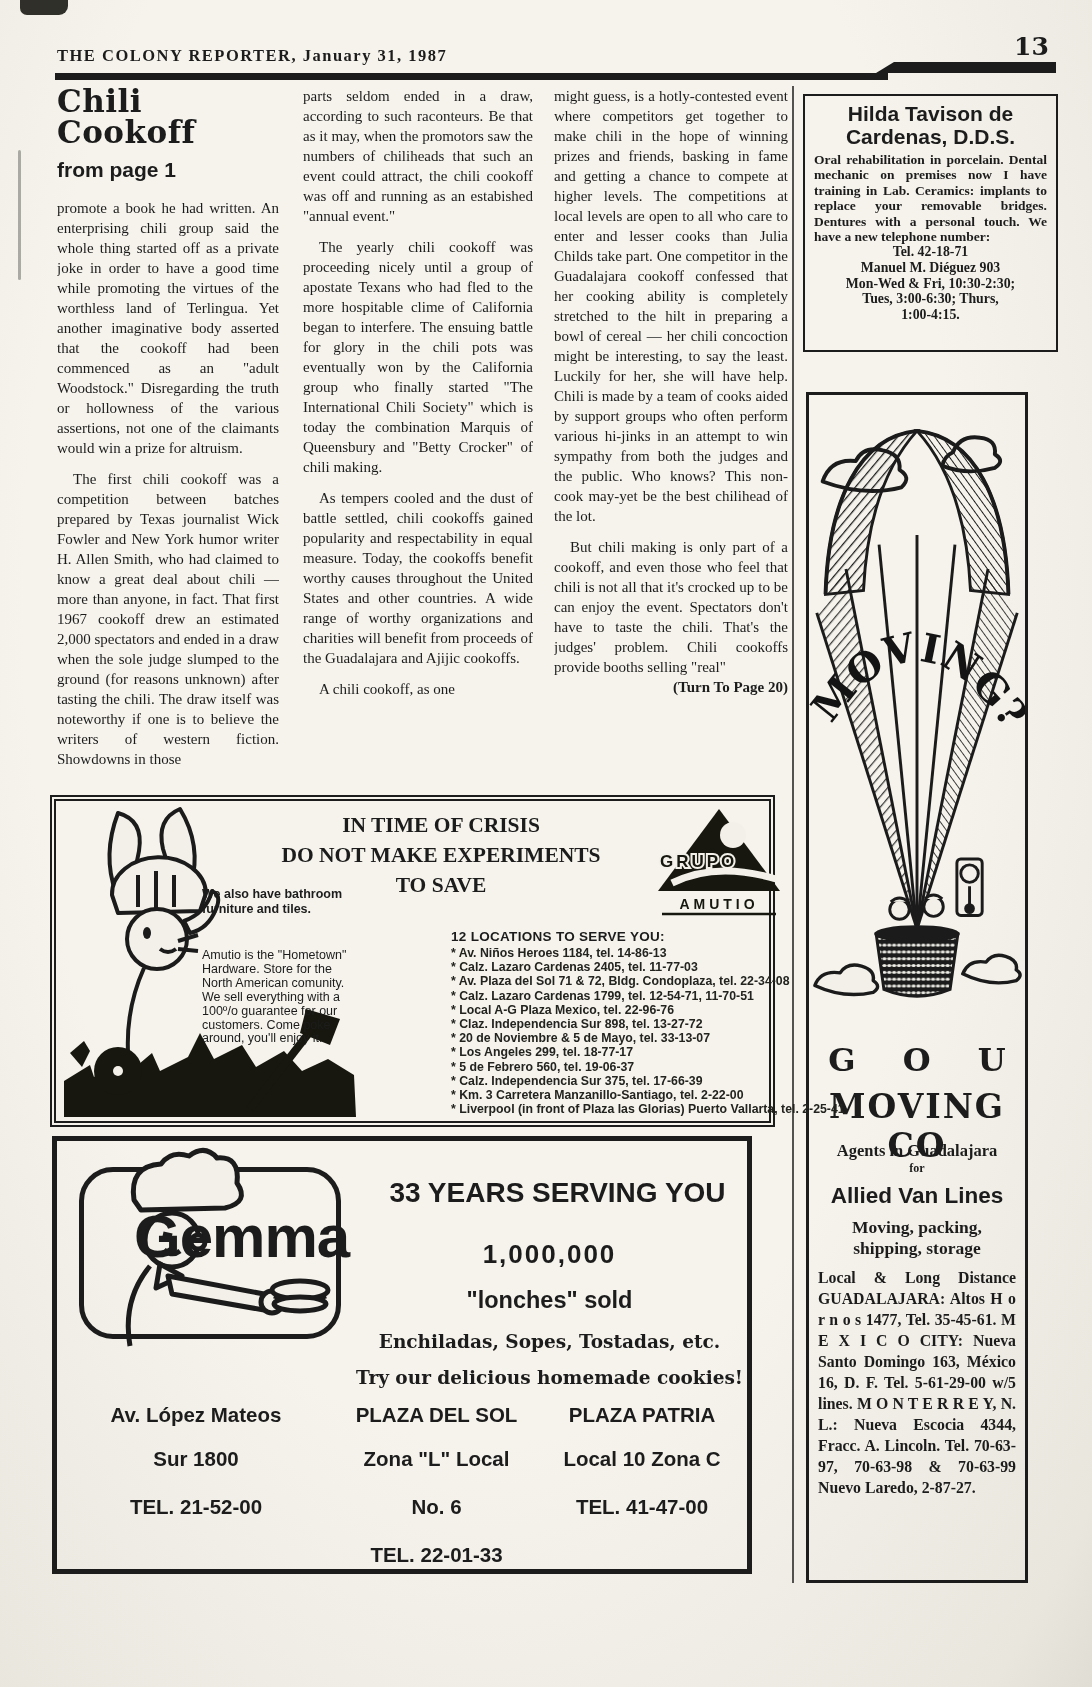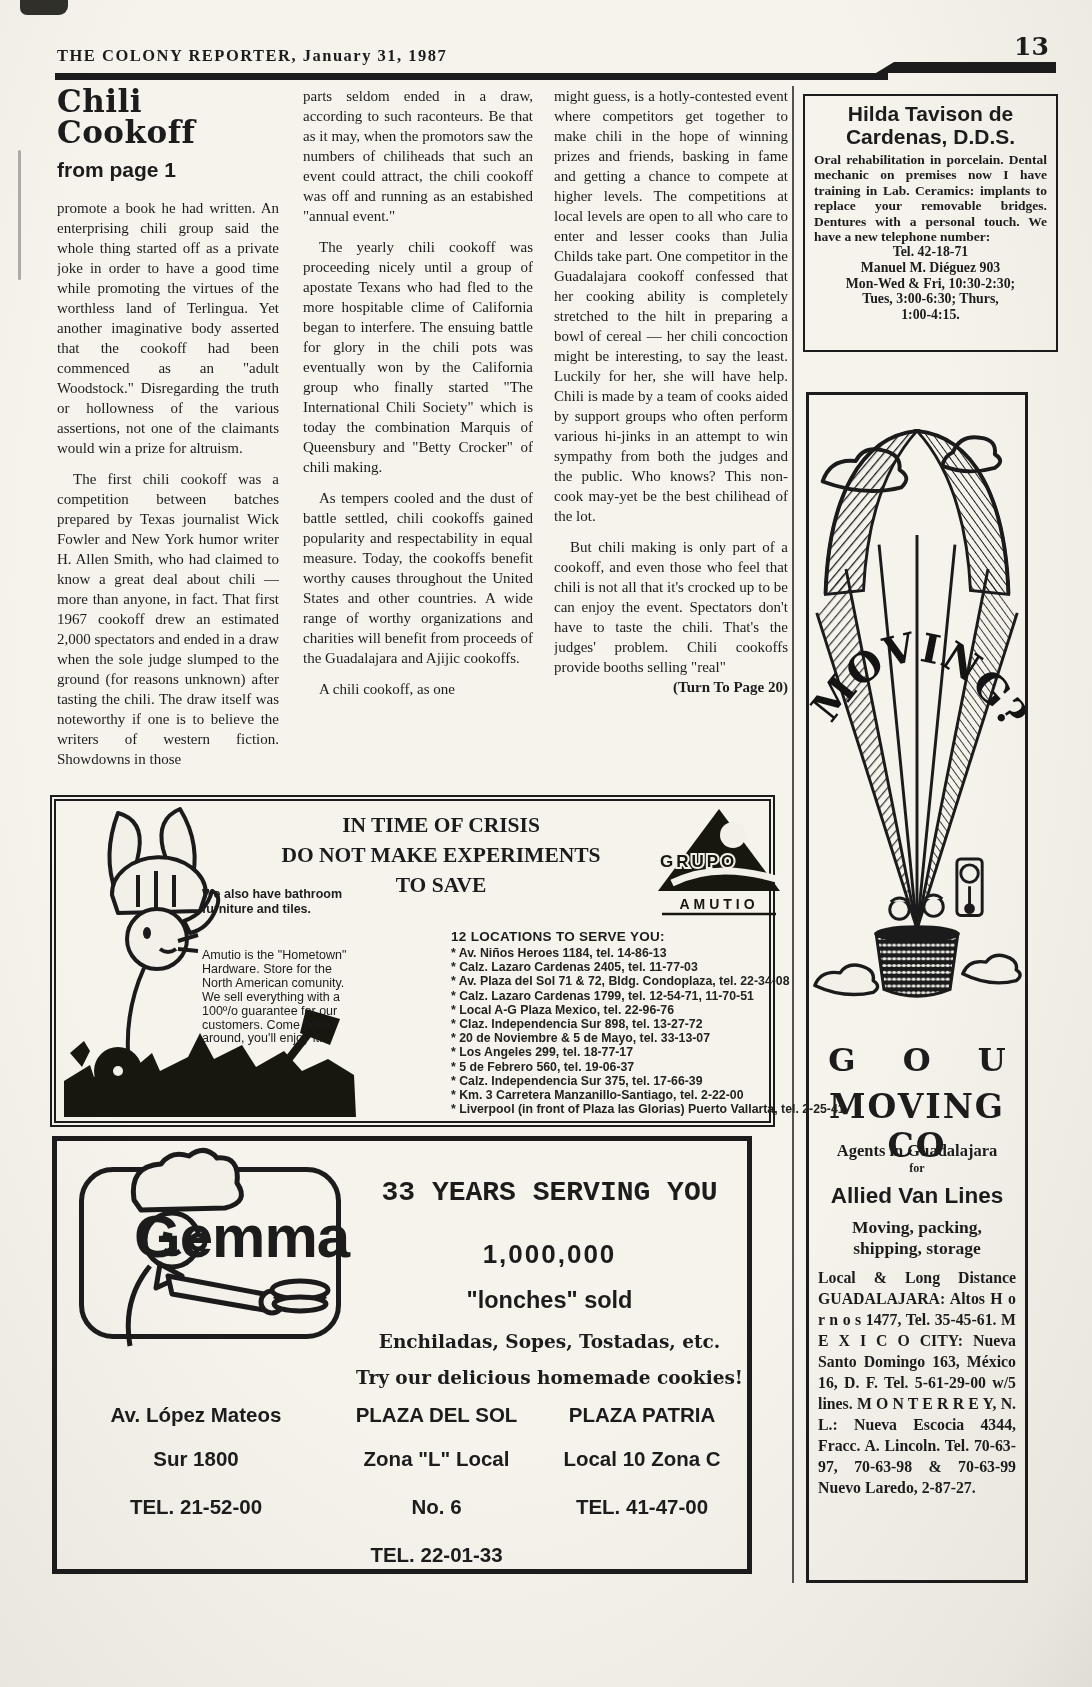--- a/index.html
+++ b/index.html
@@ -57,21 +57,21 @@
   .am-loc h4 { margin:0 0 2px; font-size:13.5px; letter-spacing:.3px; }
   .am-loc ul { margin:0; padding:0; list-style:none; }
   .am-loc li { font-size:12.3px; line-height:14.2px; font-weight:bold; color:#23231f; }
   .am-loc li::before { content:"* "; }
 
   
   .gemma { left:52px; top:1136px; width:700px; height:438px; border:5px solid #1c1c1c; box-sizing:border-box; }
   .gemma-logo { position:absolute; left:22px; top:26px; width:262px; height:172px; border:5px solid #1c1c1c; border-radius:34px; box-sizing:border-box; }
   .gemma-word { position:absolute; left:50px; top:30px; font-family:"Liberation Sans",sans-serif; font-weight:bold; font-size:60px; letter-spacing:-1px; z-index:2; }
   .gemma-right { position:absolute; left:295px; top:0; width:395px; text-align:center; }
-  .g-head { position:absolute; top:36px; width:100%; font-family:Liberation Mono, monospace; font-weight:bold; font-size:28px; }
+  .g-head { position:absolute; top:36px; width:100%; font-family:Liberation Sans, sans-serif; font-weight:bold; font-size:28px;margin-left:8px; }
   .g-stat { position:absolute; top:98px; width:100%; font-family:"Liberation Sans",sans-serif; font-weight:bold; font-size:26px; letter-spacing:2px; }
   .g-stat2 { position:absolute; top:146px; width:100%; font-family:"Liberation Sans",sans-serif; font-weight:bold; font-size:23.5px; }
   .g-menu { position:absolute; top:190px; width:100%; font-family:"DejaVu Serif",serif; font-weight:bold; font-size:18.5px; }
   .g-tag { position:absolute; top:226px; width:100%; font-family:"DejaVu Serif",serif; font-weight:bold; font-size:18.5px; }
   .g-addr { position:absolute; top:262px; left:0; width:100%; height:176px; font-family:"Liberation Sans",sans-serif; font-weight:bold; font-size:20.5px; }
   .g-col { position:absolute; top:0; height:100%; text-align:center; }
   .g-col span { position:absolute; left:0; width:100%; }
   .g-c1 { left:28px; width:222px; } .g-c2 { left:262px; width:235px; } .g-c3 { left:485px; width:200px; }
   .r1 { top:0; } .r2 { top:44px; } .r3 { top:92px; } .r4 { top:140px; }
 </style>

